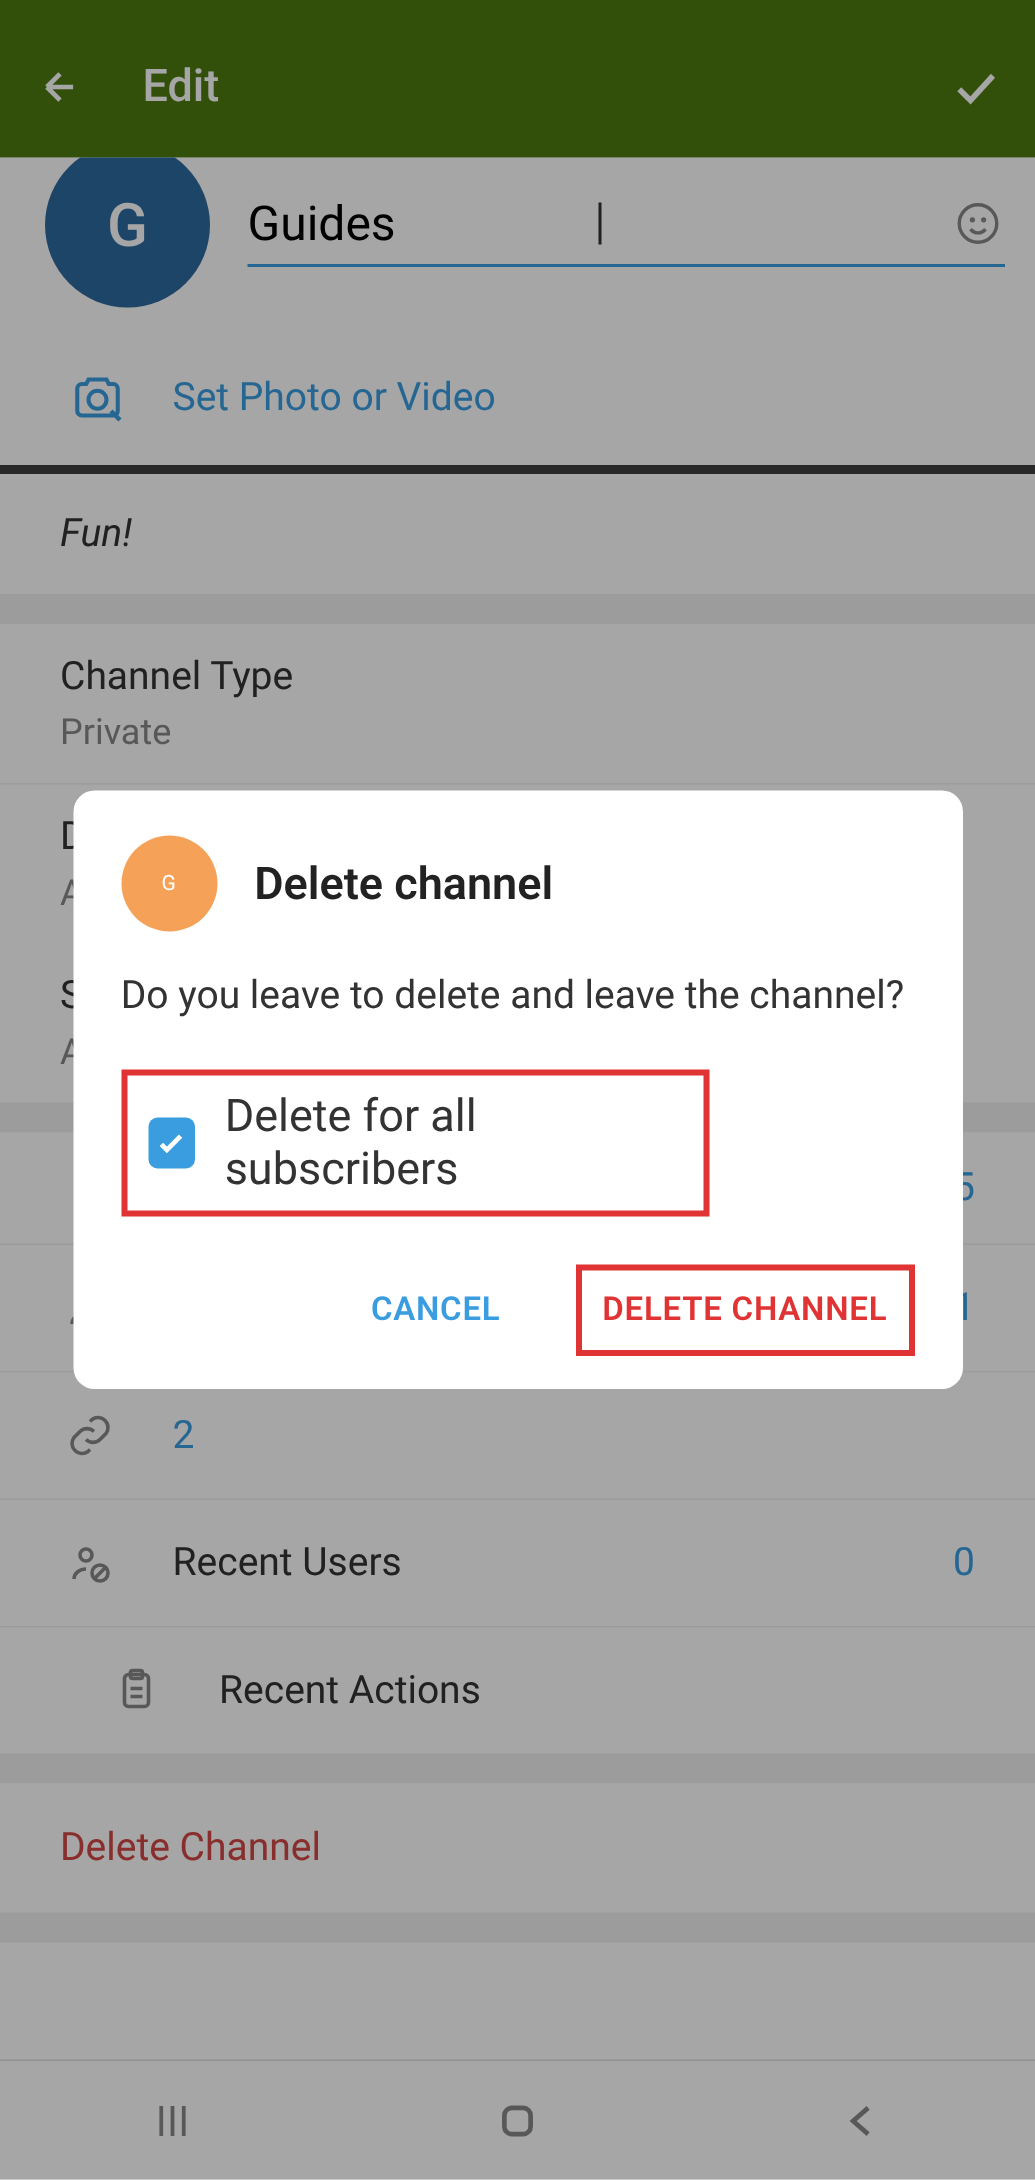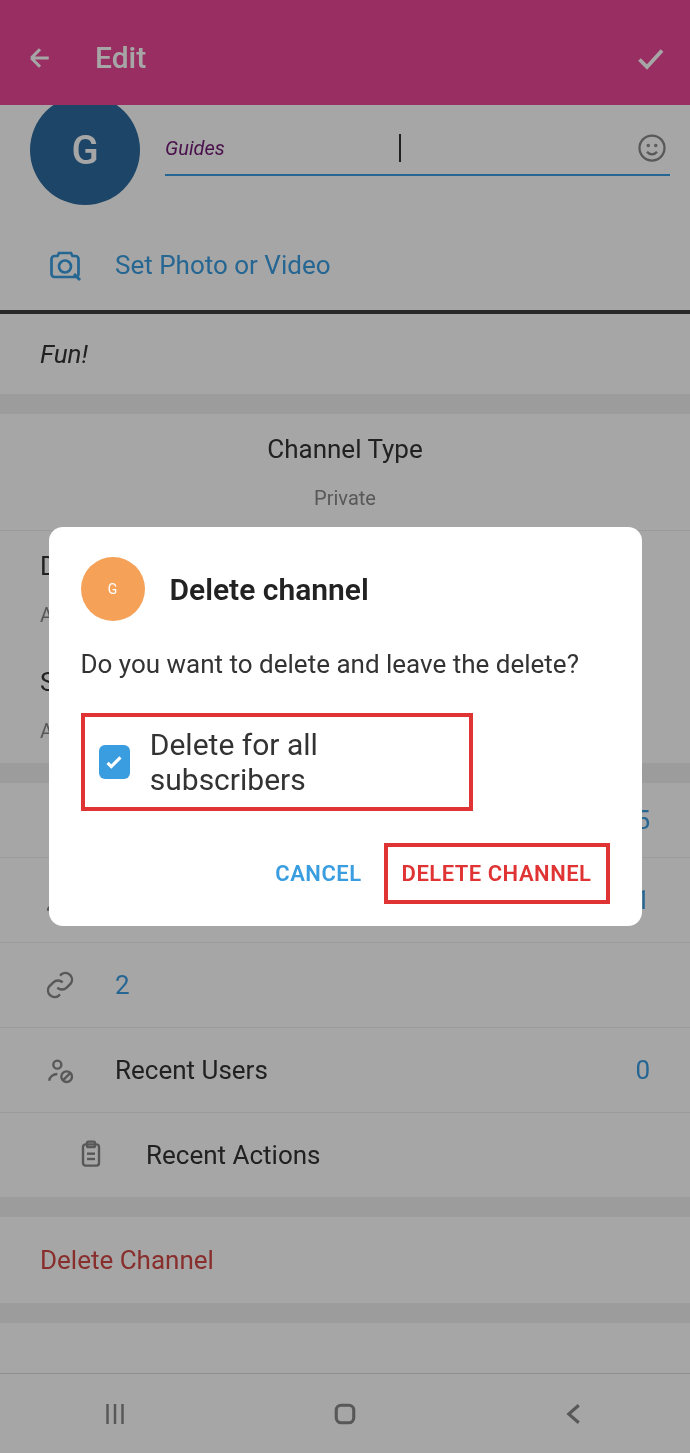--- a/index.html
+++ b/index.html
@@ -9,21 +9,21 @@
       font-family: -apple-system, BlinkMacSystemFont, 'Segoe UI', Roboto, Arial, sans-serif;
     }
     body {
       width: 690px;
       height: 1453px;
       background: #fff;
       position: relative;
       overflow: hidden;
     }
     .header {
-      background: #ec4899;
+      background: #4d7c0f;
       height: 105px;
       display: flex;
       align-items: center;
       padding: 0 20px;
       padding-top: 10px;
     }
     .back-icon {
       color: #fff;
       width: 40px;
       height: 40px;
@@ -74,24 +74,23 @@
       position: relative;
       border-bottom: 2px solid #3a9de0;
       display: flex;
       align-items: center;
       padding-bottom: 8px;
     }
     .name-input {
       flex: 1;
       border: none;
       outline: none;
-      font-size: 20px;
-      color: #701a75;
+      font-size: 32px;
+      color: #000000;
       background: transparent;
-      font-style: italic;
     }
     .emoji-icon {
       color: #888;
       width: 36px;
       height: 36px;
       display: flex;
       align-items: center;
       justify-content: center;
     }
     .emoji-icon svg { width: 30px; height: 30px; }
@@ -99,21 +98,21 @@
       display: inline-block;
       width: 2px;
       height: 28px;
       background: #333;
       vertical-align: middle;
     }
     .set-photo-row {
       display: flex;
       align-items: center;
       padding: 20px 40px 25px 45px;
-      border-bottom: 4px solid #404040;
+      border-bottom: 6px solid #404040;
       text-align: center;
     }
     .camera-icon {
       color: #3a9de0;
       width: 40px;
       height: 40px;
       display: flex;
       align-items: center;
       justify-content: center;
     }
@@ -138,27 +137,26 @@
       align-items: center;
       padding: 22px 40px;
       border-bottom: 1px solid #eee;
       background: #fff;
     }
     .list-title {
       font-size: 26px;
       color: #333;
     }
     .list-sub {
-      font-size: 20px;
+      font-size: 24px;
       color: #888;
-      margin-top: 22px;
+      margin-top: 8px;
     }
     .channel-type-block {
       padding: 20px 40px;
-      text-align: center;
     }
     .partial-row {
       padding: 20px 40px;
       color: #333;
       font-size: 26px;
     }
     .icon-col {
       width: 40px;
       height: 40px;
       display: flex;
@@ -267,21 +265,21 @@
       margin-right: 20px;
     }
     .checkbox svg { width: 22px; height: 22px; }
     .checkbox-label {
       font-size: 30px;
       color: #333;
     }
     .dialog-buttons {
       display: flex;
       justify-content: flex-end;
-      gap: 10px;
+      gap: 38px;
       align-items: center;
       text-align: right;
     }
     .btn-cancel {
       color: #3a9de0;
       font-size: 22px;
       font-weight: 600;
       padding: 14px 12px;
       letter-spacing: 0.5px;
     }
@@ -444,21 +442,21 @@
       </svg>
   </div>
 </div>
 
 <div class="overlay">
   <div class="dialog">
     <div class="dialog-header">
       <div class="dialog-avatar">G</div>
       <div class="dialog-title">Delete channel</div>
     </div>
-    <div class="dialog-msg">Do you want to delete and leave the delete?</div>
+    <div class="dialog-msg">Do you leave to delete and leave the channel?</div>
     <div class="checkbox-row">
       <div class="checkbox">
         <svg viewBox="0 0 24 24" fill="none" stroke="currentColor" stroke-width="3.5">
             <path d="M5 13l4 4L19 7"></path>
           </svg>
       </div>
       <div class="checkbox-label">Delete for all subscribers</div>
     </div>
     <div class="dialog-buttons">
       <div class="btn-cancel">CANCEL</div>

